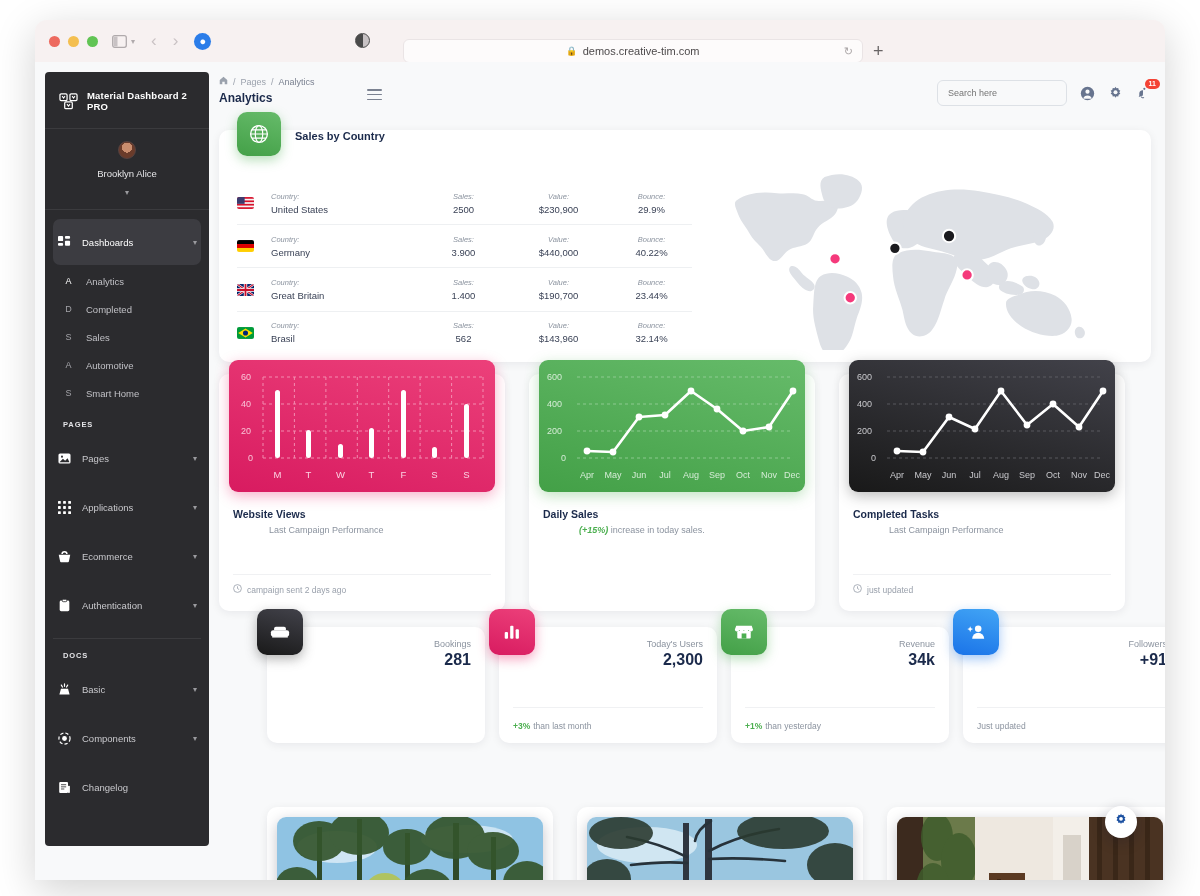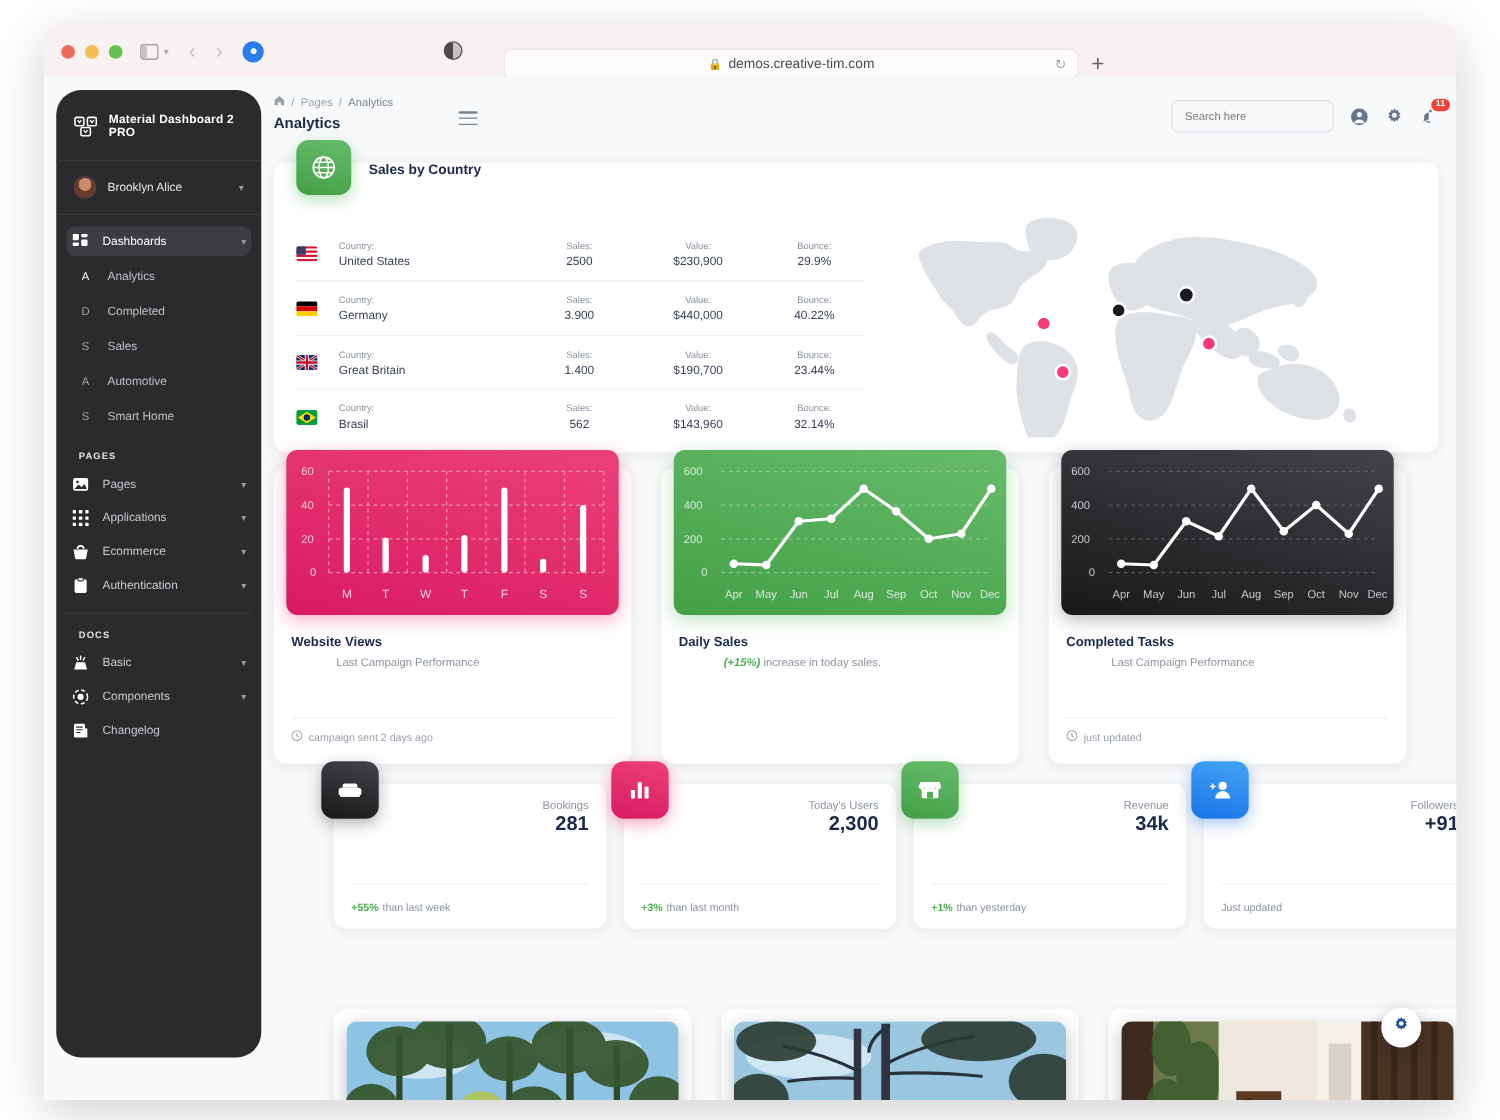--- a/index.html
+++ b/index.html
@@ -40,36 +40,36 @@
   .lock-ic{ font-size:9px; color:#8d8889; }
   .reload-ic{ position:absolute; right:9px; color:#a9a4a5; font-size:11px;}
   .plus-ic{ position:absolute; left:838px; top:21px; font-size:18px; color:#686465; font-weight:300;}
 
   
   #page{ position:relative; height:818px; background:#f8f9fa; overflow:hidden;}
 
   
   #sidebar{
     position:absolute; left:10px; top:10px; width:164px; height:774px;
-    background:#2b2b2e; border-radius:20px; color:#fff; overflow:hidden;
+    background:#2b2b2e; border-radius:4px; color:#fff; overflow:hidden;
   }
   .brand{ display:flex; align-items:center; gap:9px; padding:18px 14px 16px 14px;
     border-bottom:1px solid #3b3b3e;}
   .brand-logo{ width:19px;height:19px; flex:none;}
   .brand-name{ font-size:9.5px; font-weight:700; letter-spacing:.2px; }
   .user-row{ display:flex; align-items:center; gap:9px; padding:12px 14px;
-    border-bottom:1px solid #3b3b3e;}
+    border-bottom:1px solid #3b3b3e;flex-direction:column;}
   .avatar{ width:18px;height:18px;border-radius:50%;
     background:radial-gradient(circle at 50% 35%, #c98d6e 0 38%, #6a3b2a 39% 100%);
     border:1px solid #574240; flex:none;}
   .user-name{ font-size:9.5px; color:#e6e6e8; flex:1;}
   .chev{ font-size:8px; color:#9a9a9e; }
   .nav{ padding:9px 8px 0 8px; }
   .nav-item{
-    display:flex; align-items:center; gap:10px; height:24px; padding:0 4px;
+    display:flex; align-items:center; gap:10px; height:46px; padding:0 4px;
     border-radius:7px; margin-bottom:3px; cursor:pointer;
   }
   .nav-item .ico{ width:15px; height:15px; flex:none; display:flex; align-items:center; justify-content:center;}
   .nav-item .lbl{ font-size:9.5px; color:#c9c9cd; flex:1; }
   .nav-item.active-group{ background:#3c3c41; }
   .nav-item.active-group .lbl{ color:#fff; }
   .sub-item{ display:flex; align-items:center; gap:10px; height:26px; padding:0 8px;
     border-radius:7px; margin-bottom:2px; cursor:pointer; }
   .sub-item .letter{ width:15px; text-align:center; font-size:9px; color:#a3a3a8;}
   .sub-item.active .letter{ color:#fff; }
@@ -107,21 +107,21 @@
     width:44px;height:44px;border-radius:10px; margin-top:-18px;
     background:linear-gradient(195deg,#66bb6a,#43a047);
     box-shadow:0 4px 12px rgba(76,175,80,.4);
     display:flex;align-items:center;justify-content:center;
   }
   .sbc-title{ font-size:11px; font-weight:700; color:#1b2a4b; }
   .sbc-body{ display:flex; }
   table.country{ width:455px; border-collapse:collapse; margin-left:18px;}
   table.country td{ padding:9px 0; vertical-align:middle; }
   table.country tr + tr td{ border-top:1px solid #eef0f2; }
-  .hdr{ font-size:7.5px; color:#8b939f; margin-bottom:3px; }
+  .hdr{ font-size:7.5px; color:#8b939f; margin-bottom:3px;font-style:italic; }
   .val{ font-size:9.5px; color:#3a4256; }
   .flag{ width:17px;height:12px; border-radius:2px; display:block; }
   .c-center{ text-align:center; }
   #world-map{ flex:1; position:relative; }
 
   
   .chart-card{ position:absolute; top:312px; width:286px; height:237px; }
   #chart-1{ left:184px; } #chart-2{ left:494px; } #chart-3{ left:804px; }
   .chart-box{
     position:relative; height:132px; margin:-14px 10px 0 10px; border-radius:9px; overflow:hidden;
@@ -722,24 +722,20 @@
         <svg width="20" height="20" viewBox="0 0 22 22">
             <rect x="1" y="9" width="20" height="7" rx="2.4" fill="#fff"></rect>
             <path d="M4.5 9V7.2a2 2 0 0 1 2-2h9a2 2 0 0 1 2 2V9z" fill="#fff"></path>
             <rect x="2.4" y="15.5" width="17.2" height="1.6" fill="#fff"></rect>
           </svg>
       </div>
       <div class="stat-right">
         <div class="stat-label">Bookings</div>
         <div class="stat-value">281</div>
       </div>
-      <div class="stat-foot">
-        <b>+55%</b>
-        <span>than last week</span>
-      </div>
     </div>
 
     <div id="stat-2" class="card stat-card">
       <div class="stat-icon si-pink">
         <svg width="20" height="20" viewBox="0 0 22 22">
             <g fill="#fff">
               <rect x="3" y="11" width="3.6" height="7.5" rx="1.2"></rect>
               <rect x="9" y="4" width="3.6" height="14.5" rx="1.2"></rect>
               <rect x="15" y="8" width="3.6" height="10.5" rx="1.2"></rect>
             </g>

